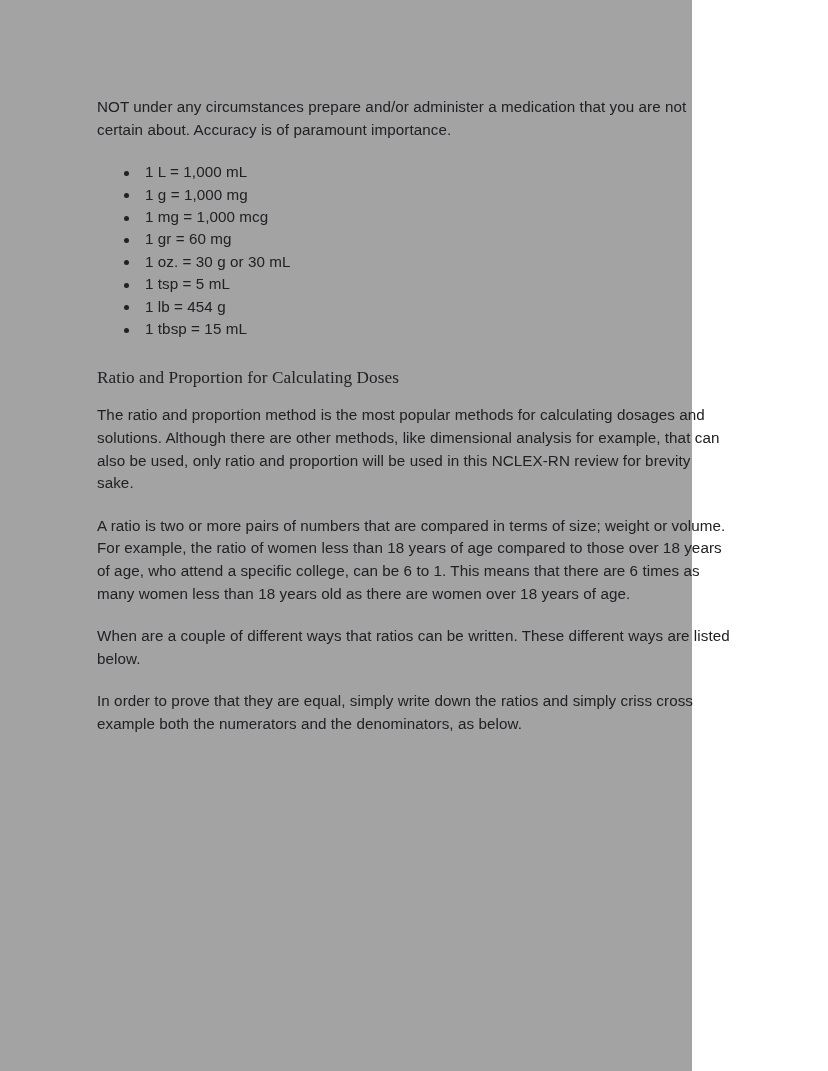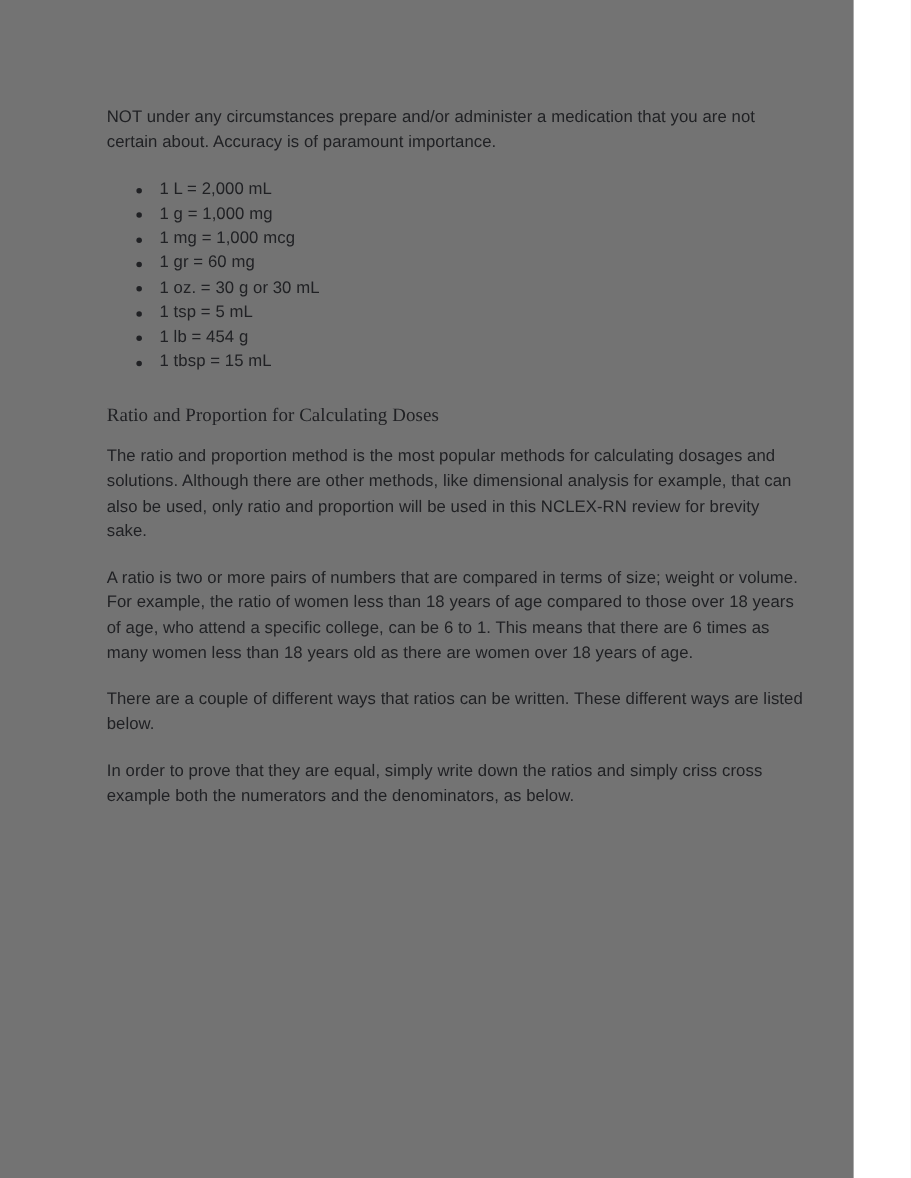--- a/index.html
+++ b/index.html
@@ -11,23 +11,23 @@
     width: 828px;
     height: 1071px;
     font-family: "Liberation Sans", sans-serif;
     color: #202124;
     -webkit-font-smoothing: antialiased;
     overflow: hidden;
   }
 
   .page {
     position: relative;
-    width: 776px;
+    width: 692px;
     height: 1071px;
-    background: #737373;
+    background: #a3a3a3;
     box-sizing: border-box;
   }
 
   .content {
     position: absolute;
     left: 97px;
     top: 96px;
     width: 634px;
   }
 
@@ -83,36 +83,36 @@
 </style>
 </head>
 <body>
 
 <div class="page">
   <div class="content">
 
     <p class="para">NOT under any circumstances prepare and/or administer a medication that you are not certain about. Accuracy is of paramount importance.</p>
 
     <ul class="doc-list">
-      <li>1 L = 2,000 mL</li>
+      <li>1 L = 1,000 mL</li>
       <li>1 g = 1,000 mg</li>
       <li>1 mg = 1,000 mcg</li>
       <li>1 gr = 60 mg</li>
       <li>1 oz. = 30 g or 30 mL</li>
       <li>1 tsp = 5 mL</li>
       <li>1 lb = 454 g</li>
       <li>1 tbsp = 15 mL</li>
     </ul>
 
     <h2 class="section-heading">Ratio and Proportion for Calculating Doses</h2>
 
     <p class="para">The ratio and proportion method is the most popular methods for calculating dosages and solutions. Although there are other methods, like dimensional analysis for example, that can also be used, only ratio and proportion will be used in this NCLEX-RN review for brevity sake.</p>
 
     <p class="para">A ratio is two or more pairs of numbers that are compared in terms of size; weight or volume. For example, the ratio of women less than 18 years of age compared to those over 18 years of age, who attend a specific college, can be 6 to 1. This means that there are 6 times as many women less than 18 years old as there are women over 18 years of age.</p>
 
-    <p class="para">There are a couple of different ways that ratios can be written. These different ways are listed below.</p>
+    <p class="para">When are a couple of different ways that ratios can be written. These different ways are listed below.</p>
 
 
 
     <p class="para">In order to prove that they are equal, simply write down the ratios and simply criss cross example both the numerators and the denominators, as below.</p>
 
   </div>
 </div>
 
 </body></html>

